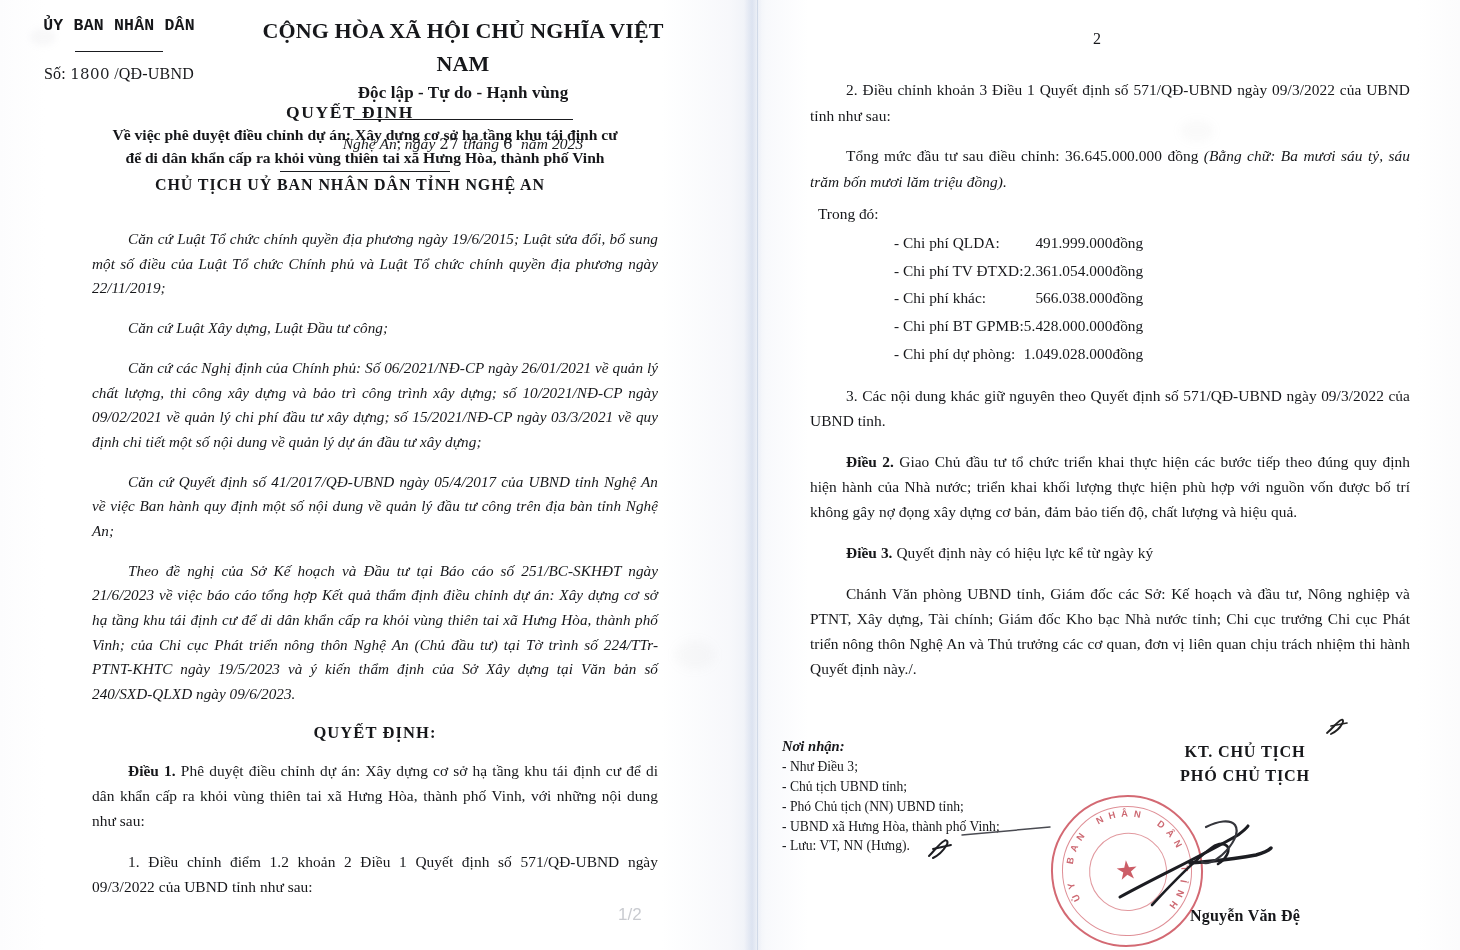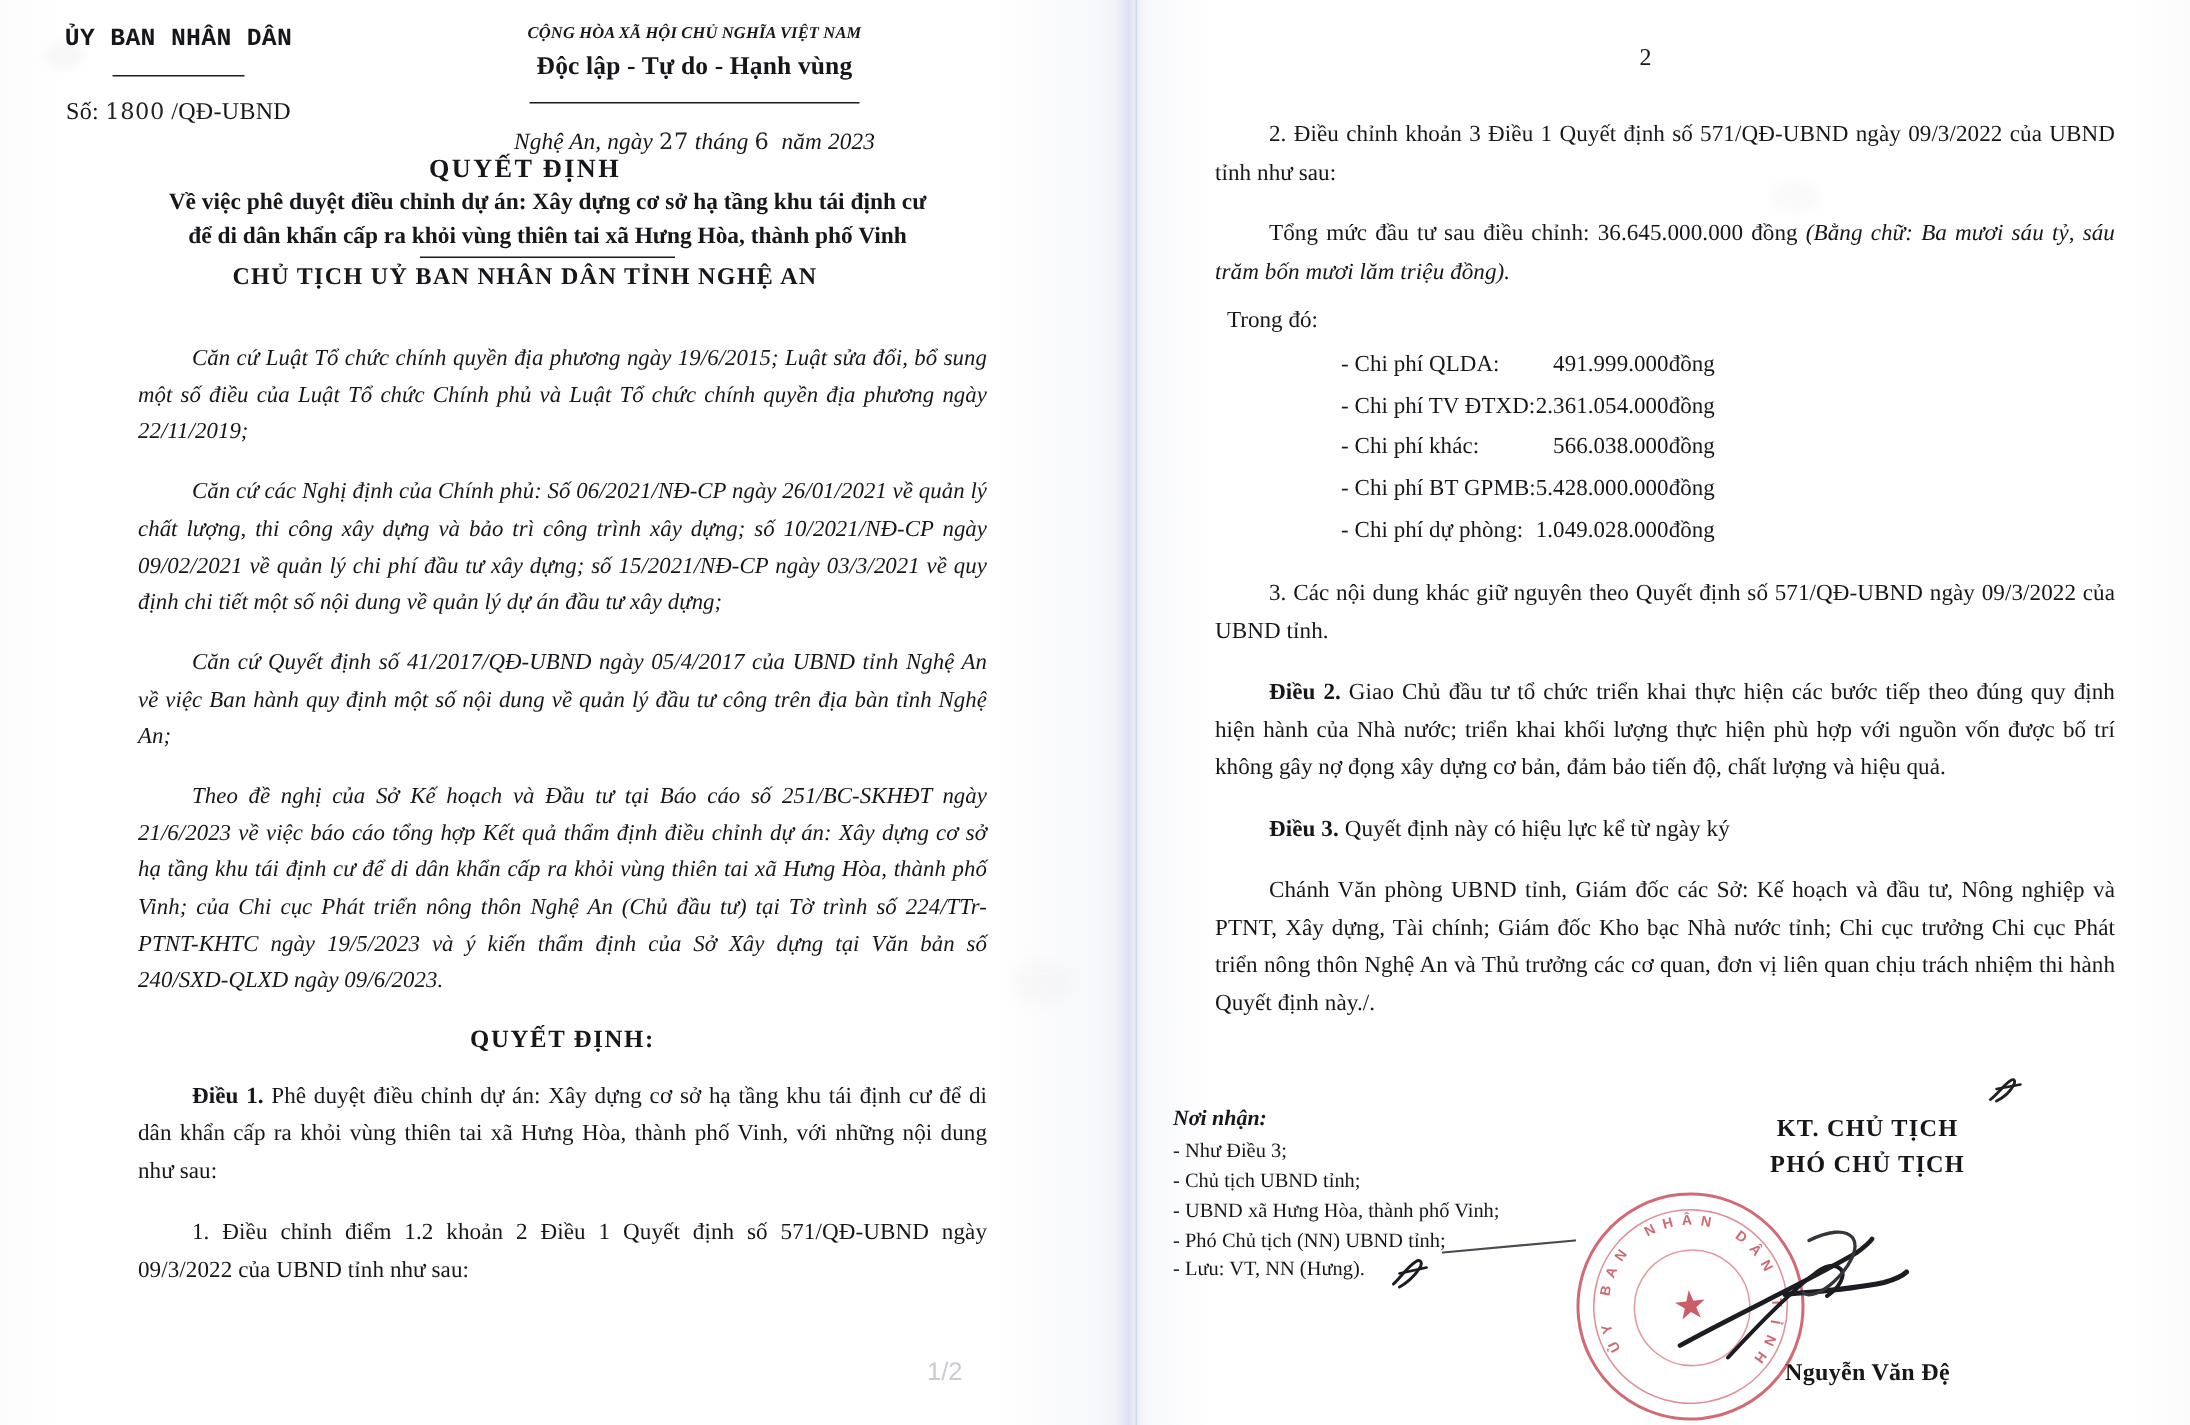--- a/index.html
+++ b/index.html
@@ -33,21 +33,21 @@
   .b{font-weight:bold;}
   .it{font-style:italic;}
 
   
   .l-head{position:absolute;left:0;top:14px;width:700px;display:flex;}
   .l-head-col1{width:238px;text-align:center;}
   .l-head-col2{width:430px;text-align:center;margin-left:10px;}
   .org1{font-size:16.5px;font-weight:bold;letter-spacing:.2px;line-height:1.45;font-family:Liberation Mono, monospace;}
   .org2{font-size:16.5px;font-weight:bold;letter-spacing:.2px;line-height:1.45;}
   .org-underline{display:inline-block;border-bottom:1.8px solid #1a1b1f;width:88px;height:2px;margin-top:1px;}
-  .nat1{font-size:11px;font-weight:bold;letter-spacing:.1px;line-height:1.5;font-style:italic;}
+  .nat1{font-size:22px;font-weight:bold;letter-spacing:.1px;line-height:1.5;}
   .nat2{font-size:17px;font-weight:bold;letter-spacing:.1px;line-height:1.5;}
   .nat-underline{display:inline-block;border-bottom:1.8px solid #1a1b1f;width:220px;height:2px;margin-top:1px;}
   .sohieu{font-size:16px;margin-top:9px;letter-spacing:.2px;}
   .hand{font-family:"DejaVu Serif",serif;font-style:normal;color:#232428;
         letter-spacing:.4px;font-size:15px;}
   .datum{font-size:15.5px;font-style:italic;margin-top:11px;letter-spacing:.1px;}
 
   .qd-title{position:absolute;left:0;top:102px;width:700px;text-align:center;
             font-size:17.5px;font-weight:bold;letter-spacing:1.6px;}
   .qd-sub{position:absolute;left:72px;top:124px;width:586px;text-align:center;
@@ -159,20 +159,21 @@
   <div class="qd-sub">
     <span>Về việc phê duyệt điều chỉnh dự án: Xây dựng cơ sở hạ tầng khu tái định cư</span><br>
     <span>để di dân khẩn cấp ra khỏi vùng thiên tai xã Hưng Hòa, thành phố Vinh</span>
     <span class="rule"></span>
   </div>
 
   <div class="chutich">CHỦ TỊCH UỶ BAN NHÂN DÂN TỈNH NGHỆ AN</div>
 
   <div class="l-body">
     <p class="p-can">Căn cứ Luật Tổ chức chính quyền địa phương ngày 19/6/2015; Luật sửa đổi, bổ sung một số điều của Luật Tổ chức Chính phủ và Luật Tổ chức chính quyền địa phương ngày 22/11/2019;</p>
+    <p class="p-can">Căn cứ Luật Xây dựng, Luật Đầu tư công;</p>
     <p class="p-can">Căn cứ các Nghị định của Chính phủ: Số 06/2021/NĐ-CP ngày 26/01/2021 về quản lý chất lượng, thi công xây dựng và bảo trì công trình xây dựng; số 10/2021/NĐ-CP ngày 09/02/2021 về quản lý chi phí đầu tư xây dựng; số 15/2021/NĐ-CP ngày 03/3/2021 về quy định chi tiết một số nội dung về quản lý dự án đầu tư xây dựng;</p>
     <p class="p-can">Căn cứ Quyết định số 41/2017/QĐ-UBND ngày 05/4/2017 của UBND tỉnh Nghệ An về việc Ban hành quy định một số nội dung về quản lý đầu tư công trên địa bàn tỉnh Nghệ An;</p>
     <p class="p-can">Theo đề nghị của Sở Kế hoạch và Đầu tư tại Báo cáo số 251/BC-SKHĐT ngày 21/6/2023 về việc báo cáo tổng hợp Kết quả thẩm định điều chỉnh dự án: Xây dựng cơ sở hạ tầng khu tái định cư để di dân khẩn cấp ra khỏi vùng thiên tai xã Hưng Hòa, thành phố Vinh; của Chi cục Phát triển nông thôn Nghệ An (Chủ đầu tư) tại Tờ trình số 224/TTr-PTNT-KHTC ngày 19/5/2023 và ý kiến thẩm định của Sở Xây dựng tại Văn bản số 240/SXD-QLXD ngày 09/6/2023.</p>
 
     <div class="qd-colon">QUYẾT ĐỊNH:</div>
 
     <p class="p-reg">
       <span class="b">Điều 1.</span><span> Phê duyệt điều chỉnh dự án: Xây dựng cơ sở hạ tầng khu tái định cư để di dân khẩn cấp ra khỏi vùng thiên tai xã Hưng Hòa, thành phố Vinh, với những nội dung như sau:</span>
     </p>
     <p class="p-reg">1. Điều chỉnh điểm 1.2 khoản 2 Điều 1 Quyết định số 571/QĐ-UBND ngày 09/3/2022 của UBND tỉnh như sau:</p>
@@ -236,22 +237,22 @@
     </p>
 
     <p class="p-r">Chánh Văn phòng UBND tỉnh, Giám đốc các Sở: Kế hoạch và đầu tư, Nông nghiệp và PTNT, Xây dựng, Tài chính; Giám đốc Kho bạc Nhà nước tỉnh; Chi cục trưởng Chi cục Phát triển nông thôn Nghệ An và Thủ trưởng các cơ quan, đơn vị liên quan chịu trách nhiệm thi hành Quyết định này./.</p>
   </div>
 
   <div class="noinhan">
     <div class="noinhan-h">Nơi nhận:</div>
     <ul>
       <li>- Như Điều 3;</li>
       <li>- Chủ tịch UBND tỉnh;</li>
+      <li>- Phó Chủ tịch (NN) UBND tỉnh;</li>
       <li>- UBND xã Hưng Hòa, thành phố Vinh;</li>
-      <li>- Phó Chủ tịch (NN) UBND tỉnh;</li>
       <li>- Lưu: VT, NN (Hưng).</li>
     </ul>
   </div>
 
   <div class="sigblock">
     <div class="sig-l1">KT. CHỦ TỊCH</div>
     <div class="sig-l2">PHÓ CHỦ TỊCH</div>
     <div class="sig-name">Nguyễn Văn Đệ</div>
   </div>
 

